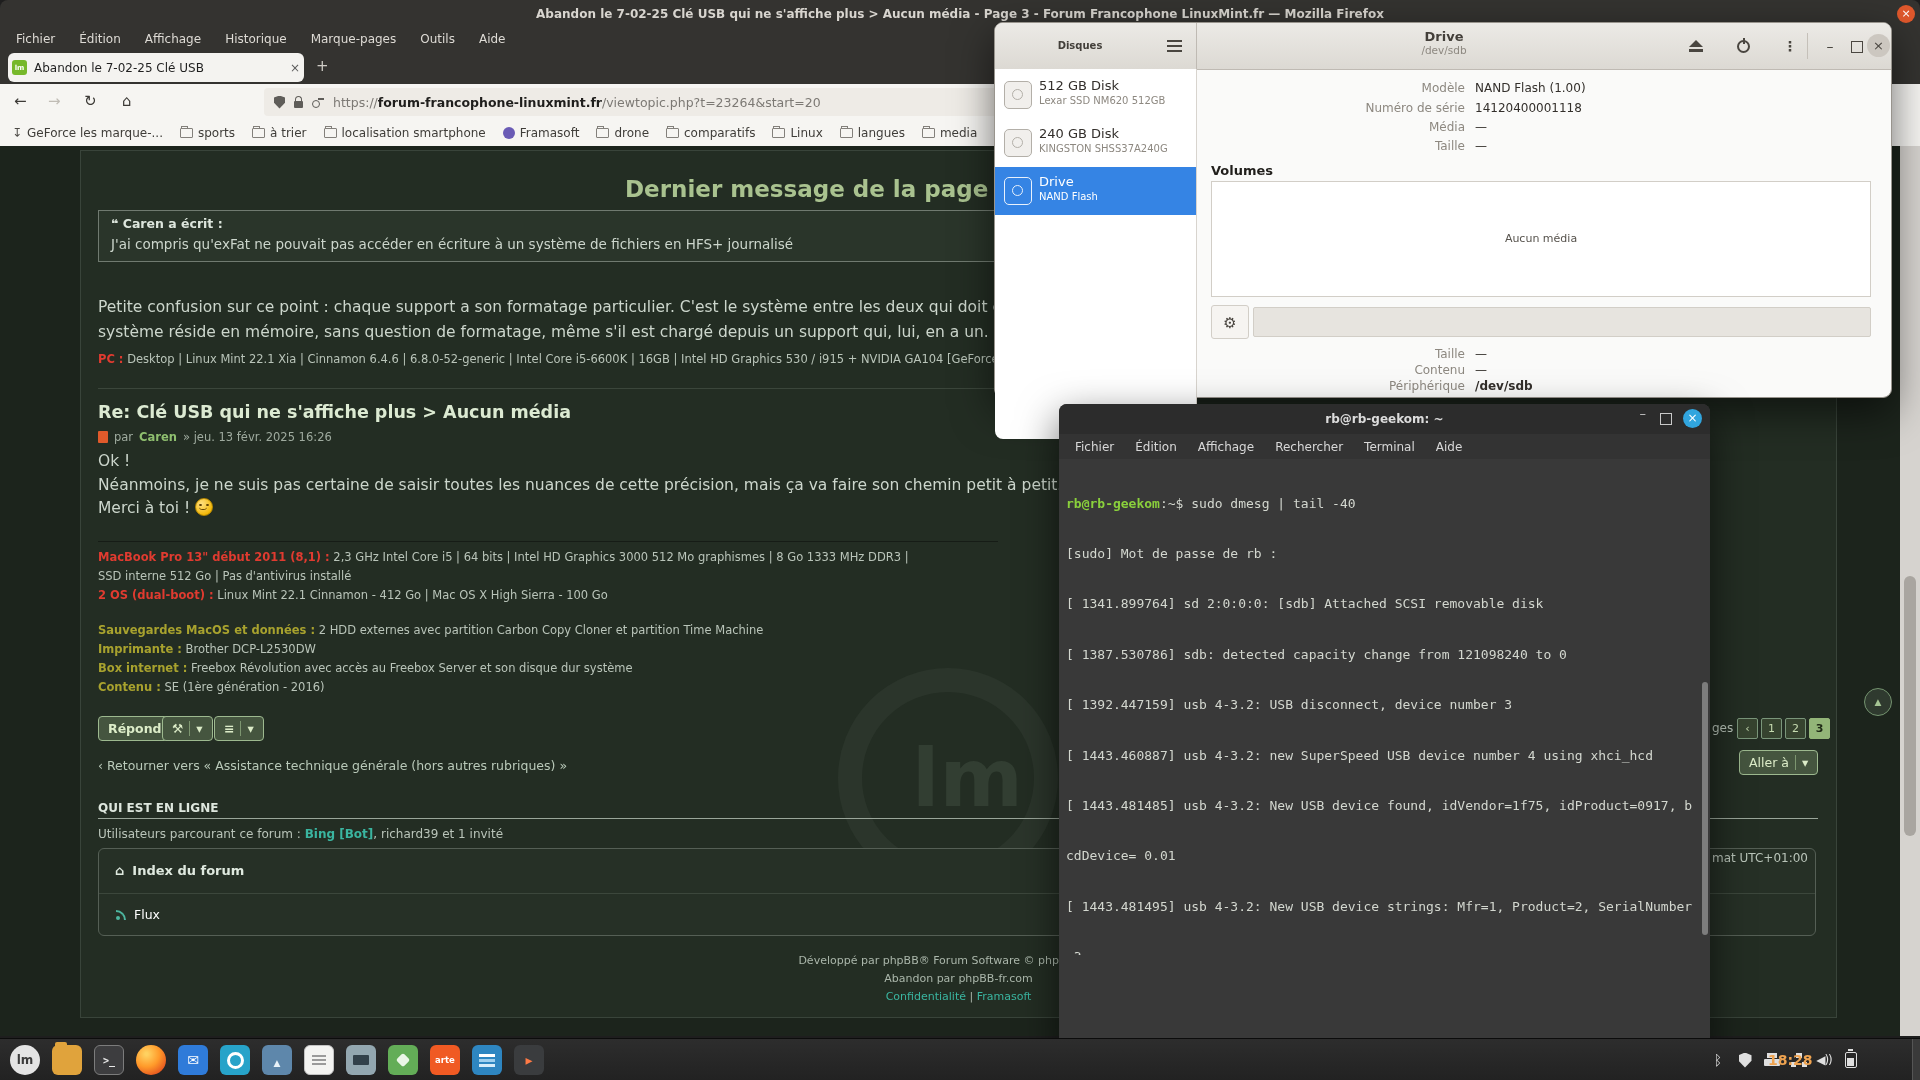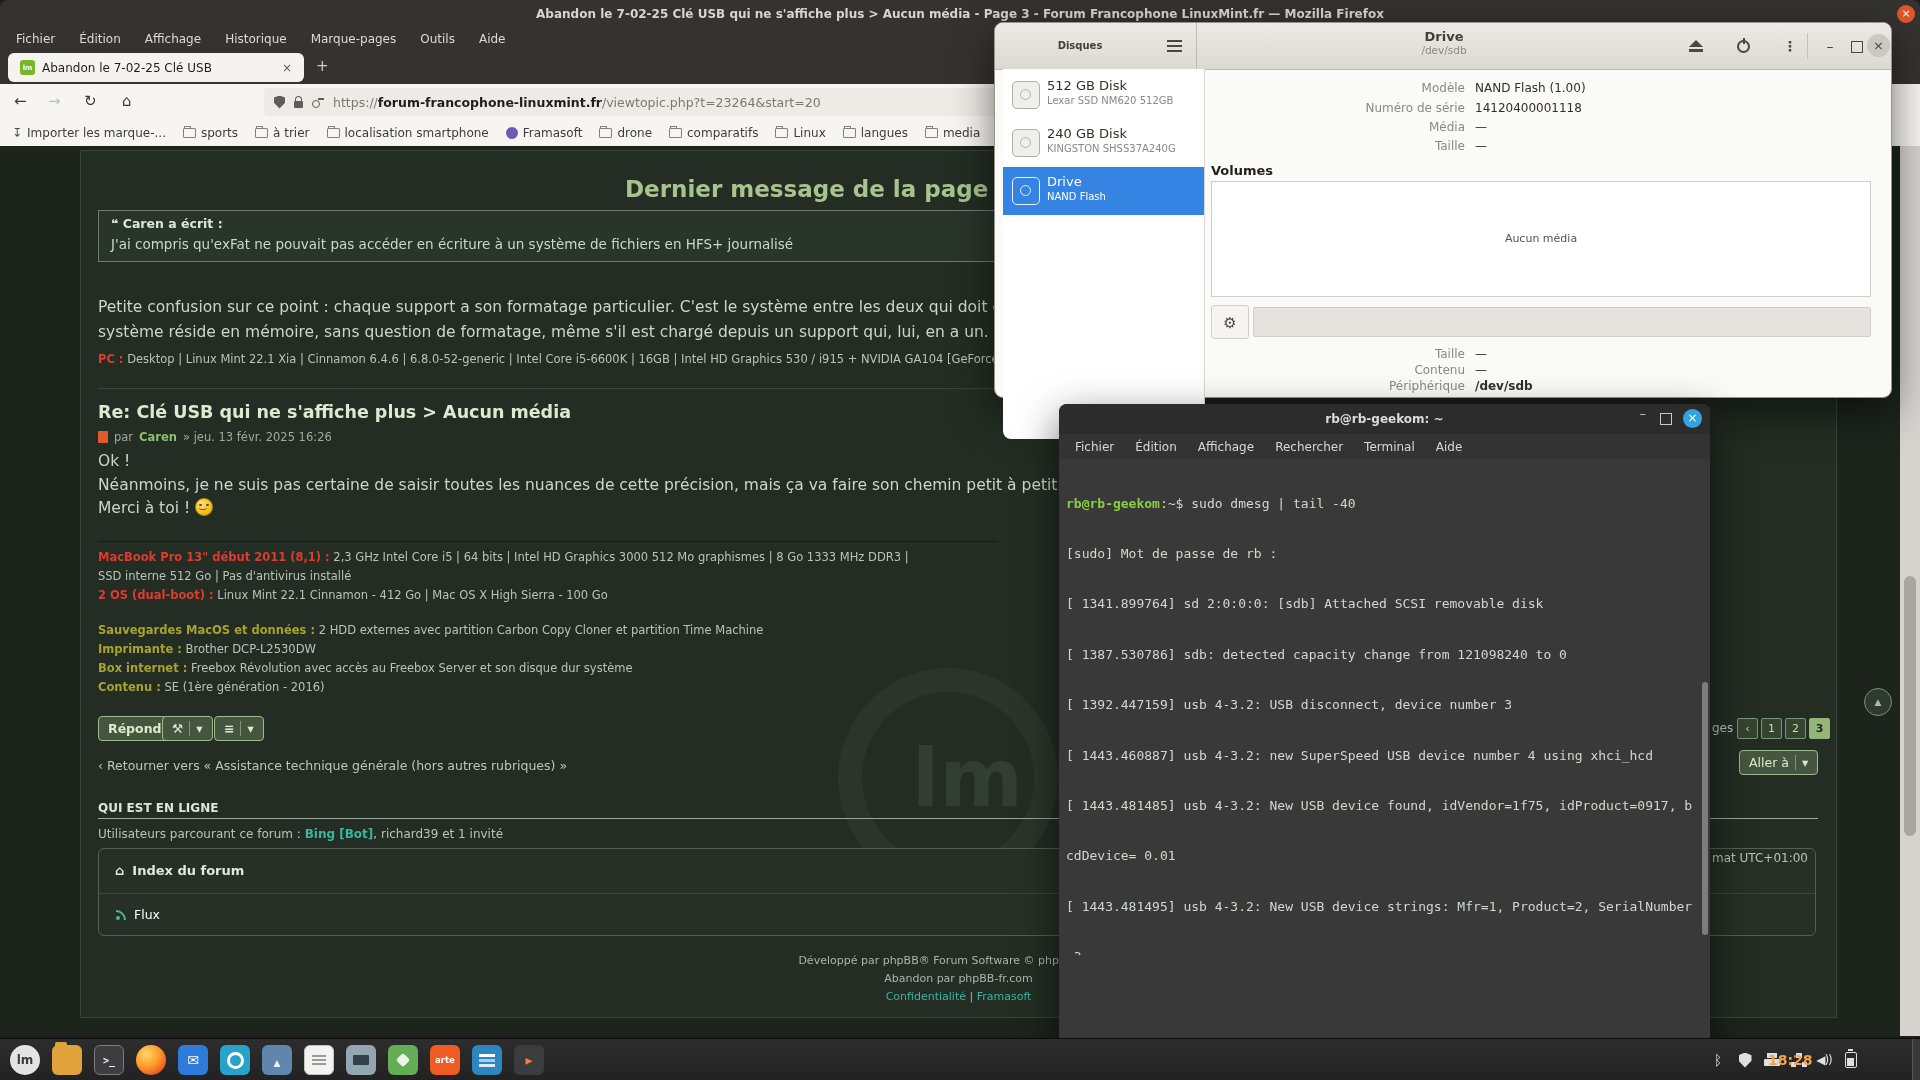--- a/index.html
+++ b/index.html
@@ -9,21 +9,21 @@
   
   #firefox{left:0;top:0;width:1920px;height:1036px;background:#343330;border-radius:8px 8px 0 0;}
   .ff-title{left:0;top:0;width:100%;height:28px;}
   .ff-title .t{width:100%;text-align:center;line-height:28px;font-size:12px;color:#d8d5cf;font-weight:bold;}
   .ff-close{right:5px;top:5px;width:18px;height:18px;border-radius:50%;background:#e0582c;color:#fff;
     font-size:11px;line-height:18px;text-align:center;}
   .ff-menubar{left:0;top:28px;width:100%;height:22px;display:flex;gap:24px;padding-left:16px;align-items:center;
     font-size:12px;color:#dedbd5;}
   .ff-tabbar{left:0;top:50px;width:100%;height:34px;background:#343330;border-bottom:1px solid #262522;}
   .tab{left:8px;top:3px;width:296px;height:29px;background:#f4f3f0;border-radius:6px;display:flex;
-    align-items:center;gap:7px;padding:0 12px;box-sizing:border-box;}
+    align-items:center;gap:7px;padding:0 4px;box-sizing:border-box;}
   .fav{width:15px;height:15px;border-radius:3px;background:#76b82a;display:flex;align-items:center;justify-content:center;flex:none;}
   .fav::after{content:"lm";color:#fff;font-size:7px;font-weight:bold;}
   .tab-label{font-size:12px;color:#1f1f1f;white-space:nowrap;overflow:hidden;flex:1;}
   .tab-x{color:#5c5c5c;font-size:12px;}
   .newtab{left:316px;top:7px;color:#cfccc6;font-size:15px;}
   .ff-navbar{left:0;top:84px;width:100%;height:36px;background:#f6f5f2;border-bottom:1px solid #dad6d0;}
   .nbtn{top:8px;font-size:15px;color:#3c3a36;}
   .urlbar{left:264px;top:4px;width:1384px;height:28px;background:#eeebe6;border-radius:4px;display:flex;
     align-items:center;gap:9px;padding:0 10px;box-sizing:border-box;}
   .shield{width:11px;height:13px;background:#5f5d59;clip-path:polygon(50% 0,100% 15%,100% 55%,50% 100%,0 55%,0 15%);flex:none;}
@@ -105,21 +105,21 @@
   .dk-hbtn{top:10px;width:26px;height:26px;text-align:center;line-height:26px;font-size:14px;color:#4a4640;}
   .ejt-tri{position:absolute;left:6px;top:7px;width:0;height:0;border-left:7px solid transparent;
     border-right:7px solid transparent;border-bottom:7px solid #4a4640;}
   .ejt-bar{position:absolute;left:6px;top:16px;width:14px;height:3px;background:#4a4640;}
   .pwr{position:absolute;left:6px;top:7px;width:13px;height:13px;border:2px solid #4a4640;border-radius:50%;box-sizing:border-box;}
   .pwr::before{content:"";position:absolute;left:3.5px;top:-4px;width:2px;height:6px;background:#4a4640;}
   .dk-vsep{left:812px;top:10px;width:1px;height:26px;background:#c5c0b9;}
   .maxsq{position:absolute;left:8px;top:8px;width:10px;height:10px;border:1.5px solid #4a4640;}
   .dk-close{left:872px;top:11px;width:23px;height:23px;border-radius:50%;background:#ccc7c0;color:#4a4640;
     font-size:13px;text-align:center;line-height:23px;}
-  .dk-side{left:8px;top:46px;width:202px;height:370px;background:#fff;border-right:1px solid #d8d4ce;box-sizing:border-box;border-radius:0 0 0 8px;}
+  .dk-side{left:0;top:46px;width:202px;height:370px;background:#fff;border-right:1px solid #d8d4ce;box-sizing:border-box;border-radius:0 0 0 8px;}
   .dk-item{position:absolute;left:0;width:201px;height:48px;}
   .dk-item .ic{position:absolute;left:9px;top:10px;width:26px;height:26px;border:1px solid #b3afa8;border-radius:5px;background:#f1efec;}
   .dk-item .ic::after{content:"";position:absolute;left:7px;top:7px;width:9px;height:9px;border:1px solid #b3afa8;border-radius:50%;}
   .dk-item .tt{position:absolute;left:44px;top:7px;font-size:13px;color:#332f2b;}
   .dk-item .st{position:absolute;left:44px;top:24px;font-size:10px;color:#8d8880;white-space:nowrap;}
   .dk-item.sel{background:#3584e4;}
   .dk-item.sel .tt,.dk-item.sel .st{color:#fff;}
   .dk-item.sel .ic{border-color:#e8f1fc;background:#3584e4;}
   .dk-item.sel .ic::after{border-color:#e8f1fc;}
   .dk-main{left:202px;top:46px;width:696px;height:329px;}
@@ -228,21 +228,21 @@
       <div class="urlbar a">
         <span class="shield"></span>
         <span class="lock"></span>
         <span class="perm"></span>
         <span class="url"><span>https://</span><b>forum-francophone-linuxmint.fr</b><span>/viewtopic.php?t=23264&amp;start=20</span></span>
       </div>
     </div>
     <div class="ff-bookmarks a">
       <span class="bm">
           <span class="bm-import">↧</span>
-          <span>Importer les marque-...</span>
+          <span>GeForce les marque-...</span>
         </span>
       <span class="bm">
           <span class="bmf"></span>
           <span>sports</span>
         </span>
       <span class="bm">
           <span class="bmf"></span>
           <span>à trier</span>
         </span>
       <span class="bm">

